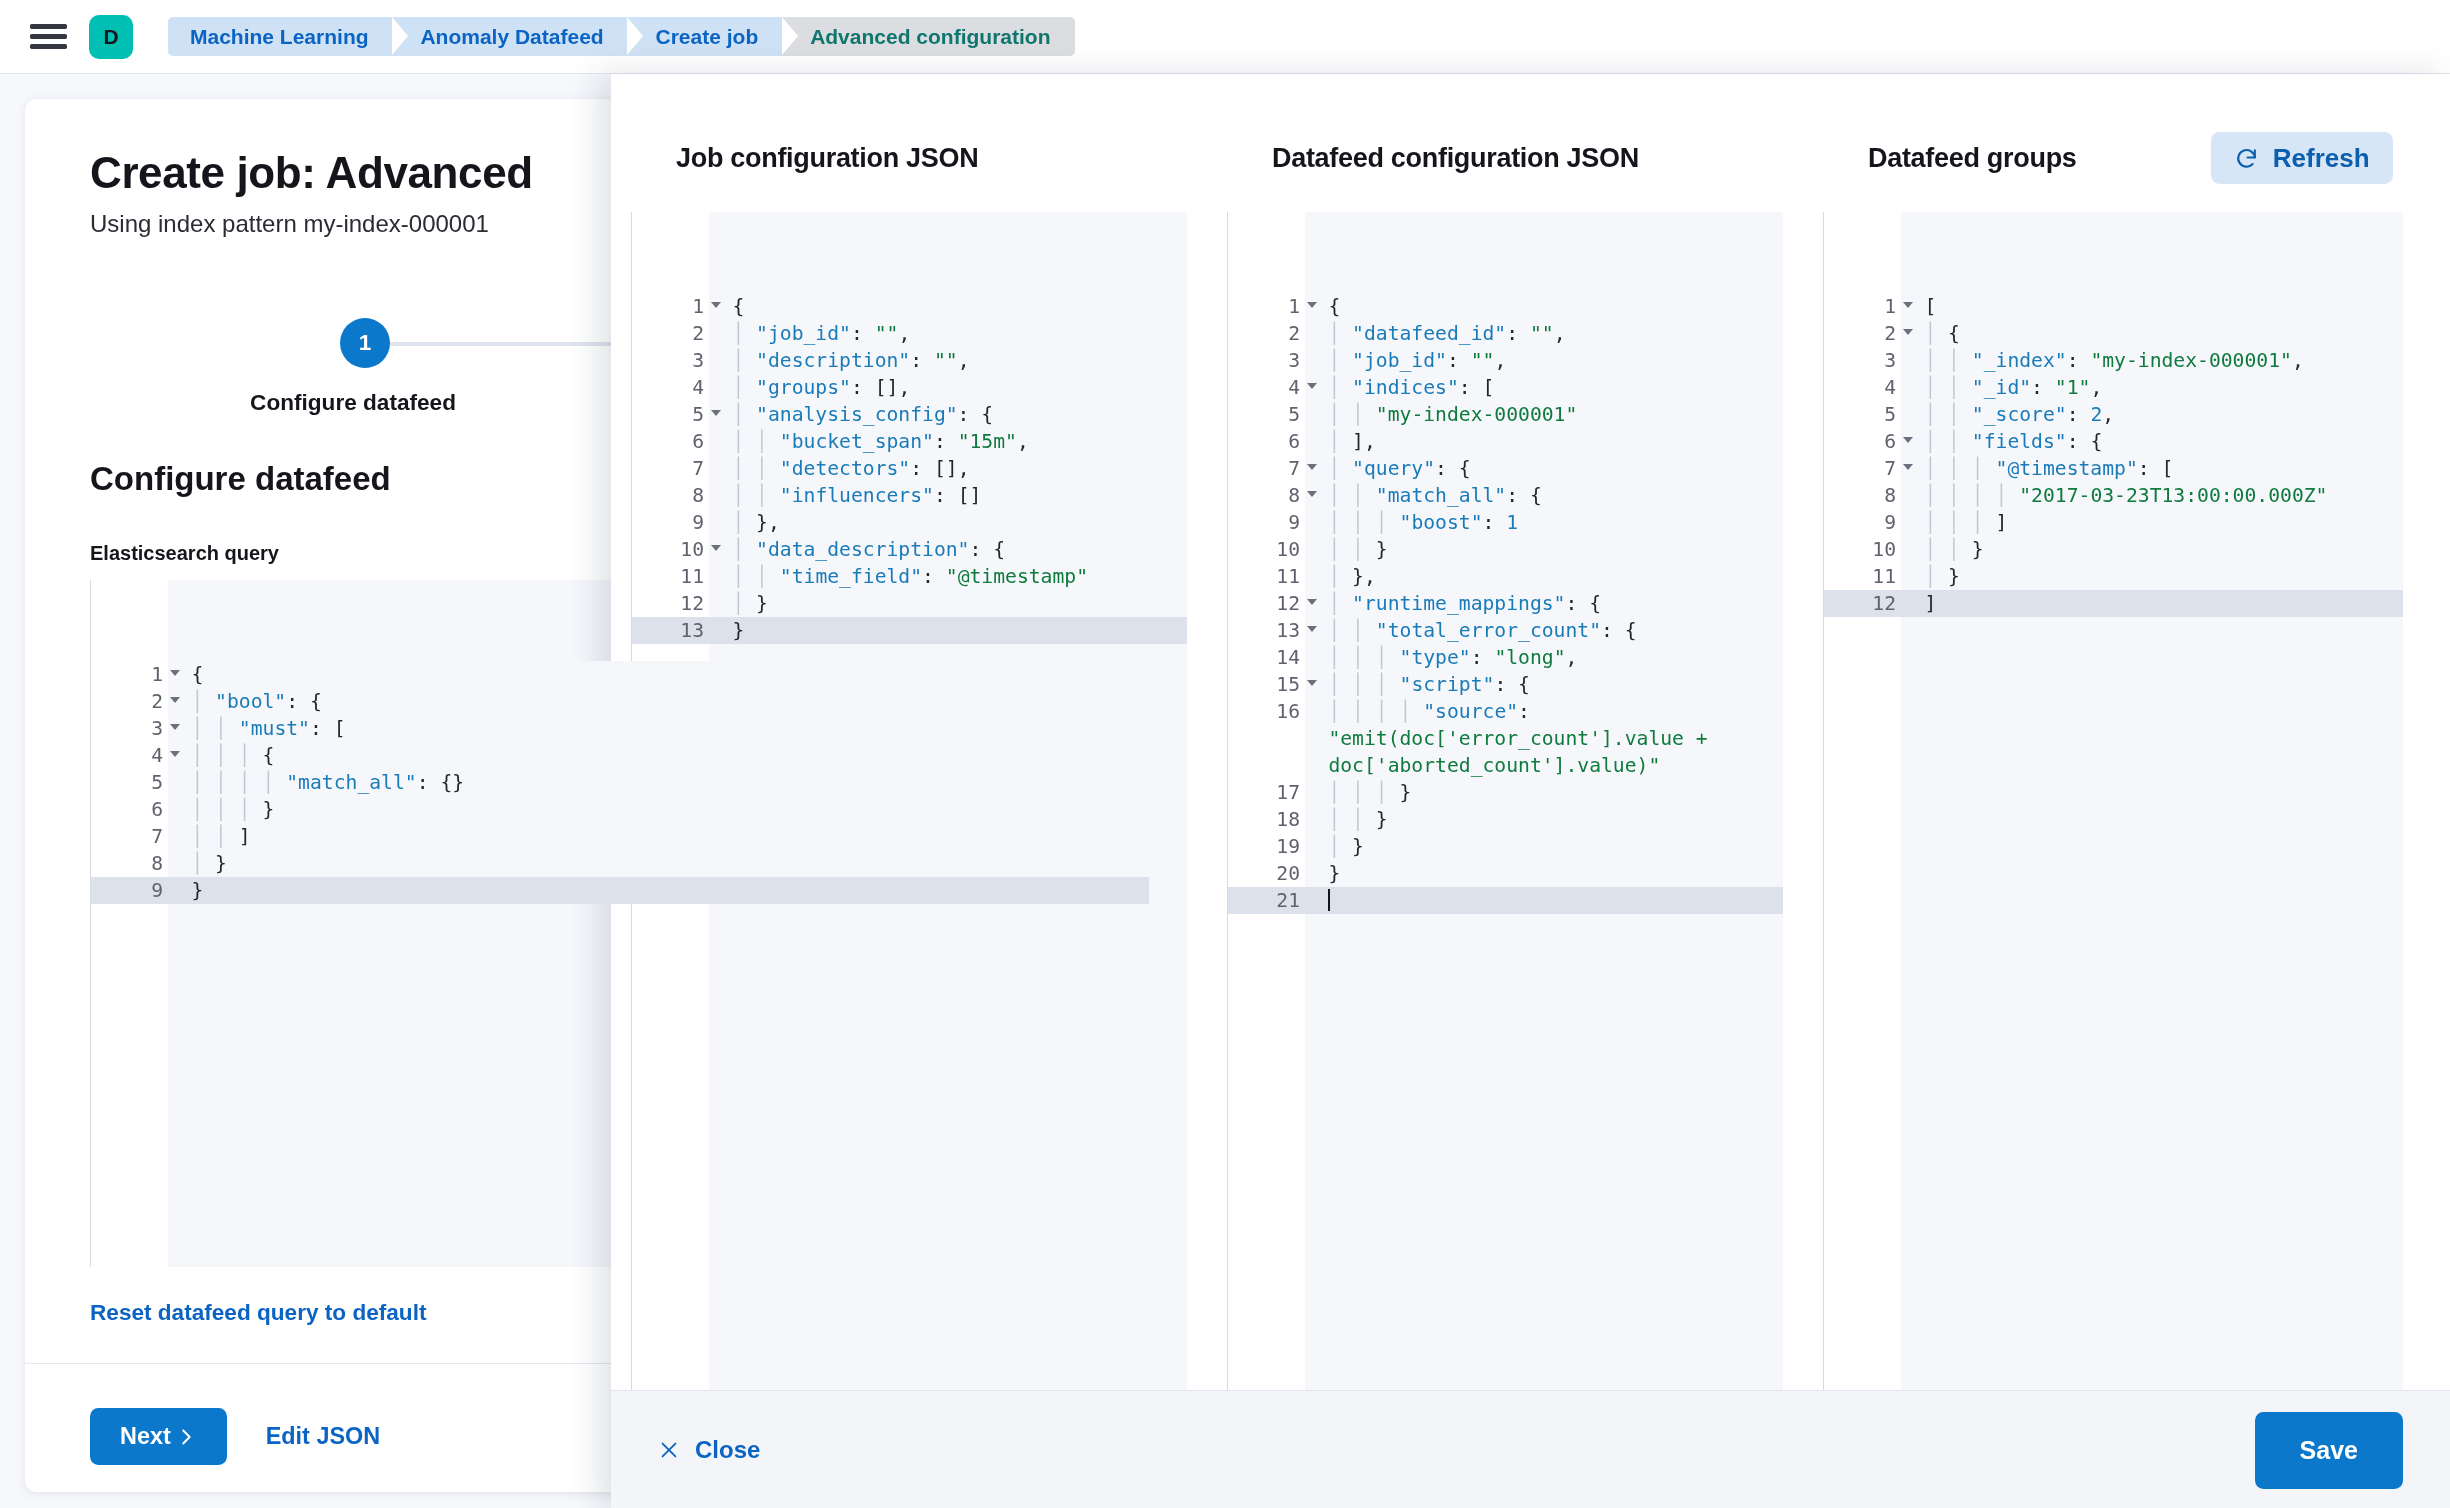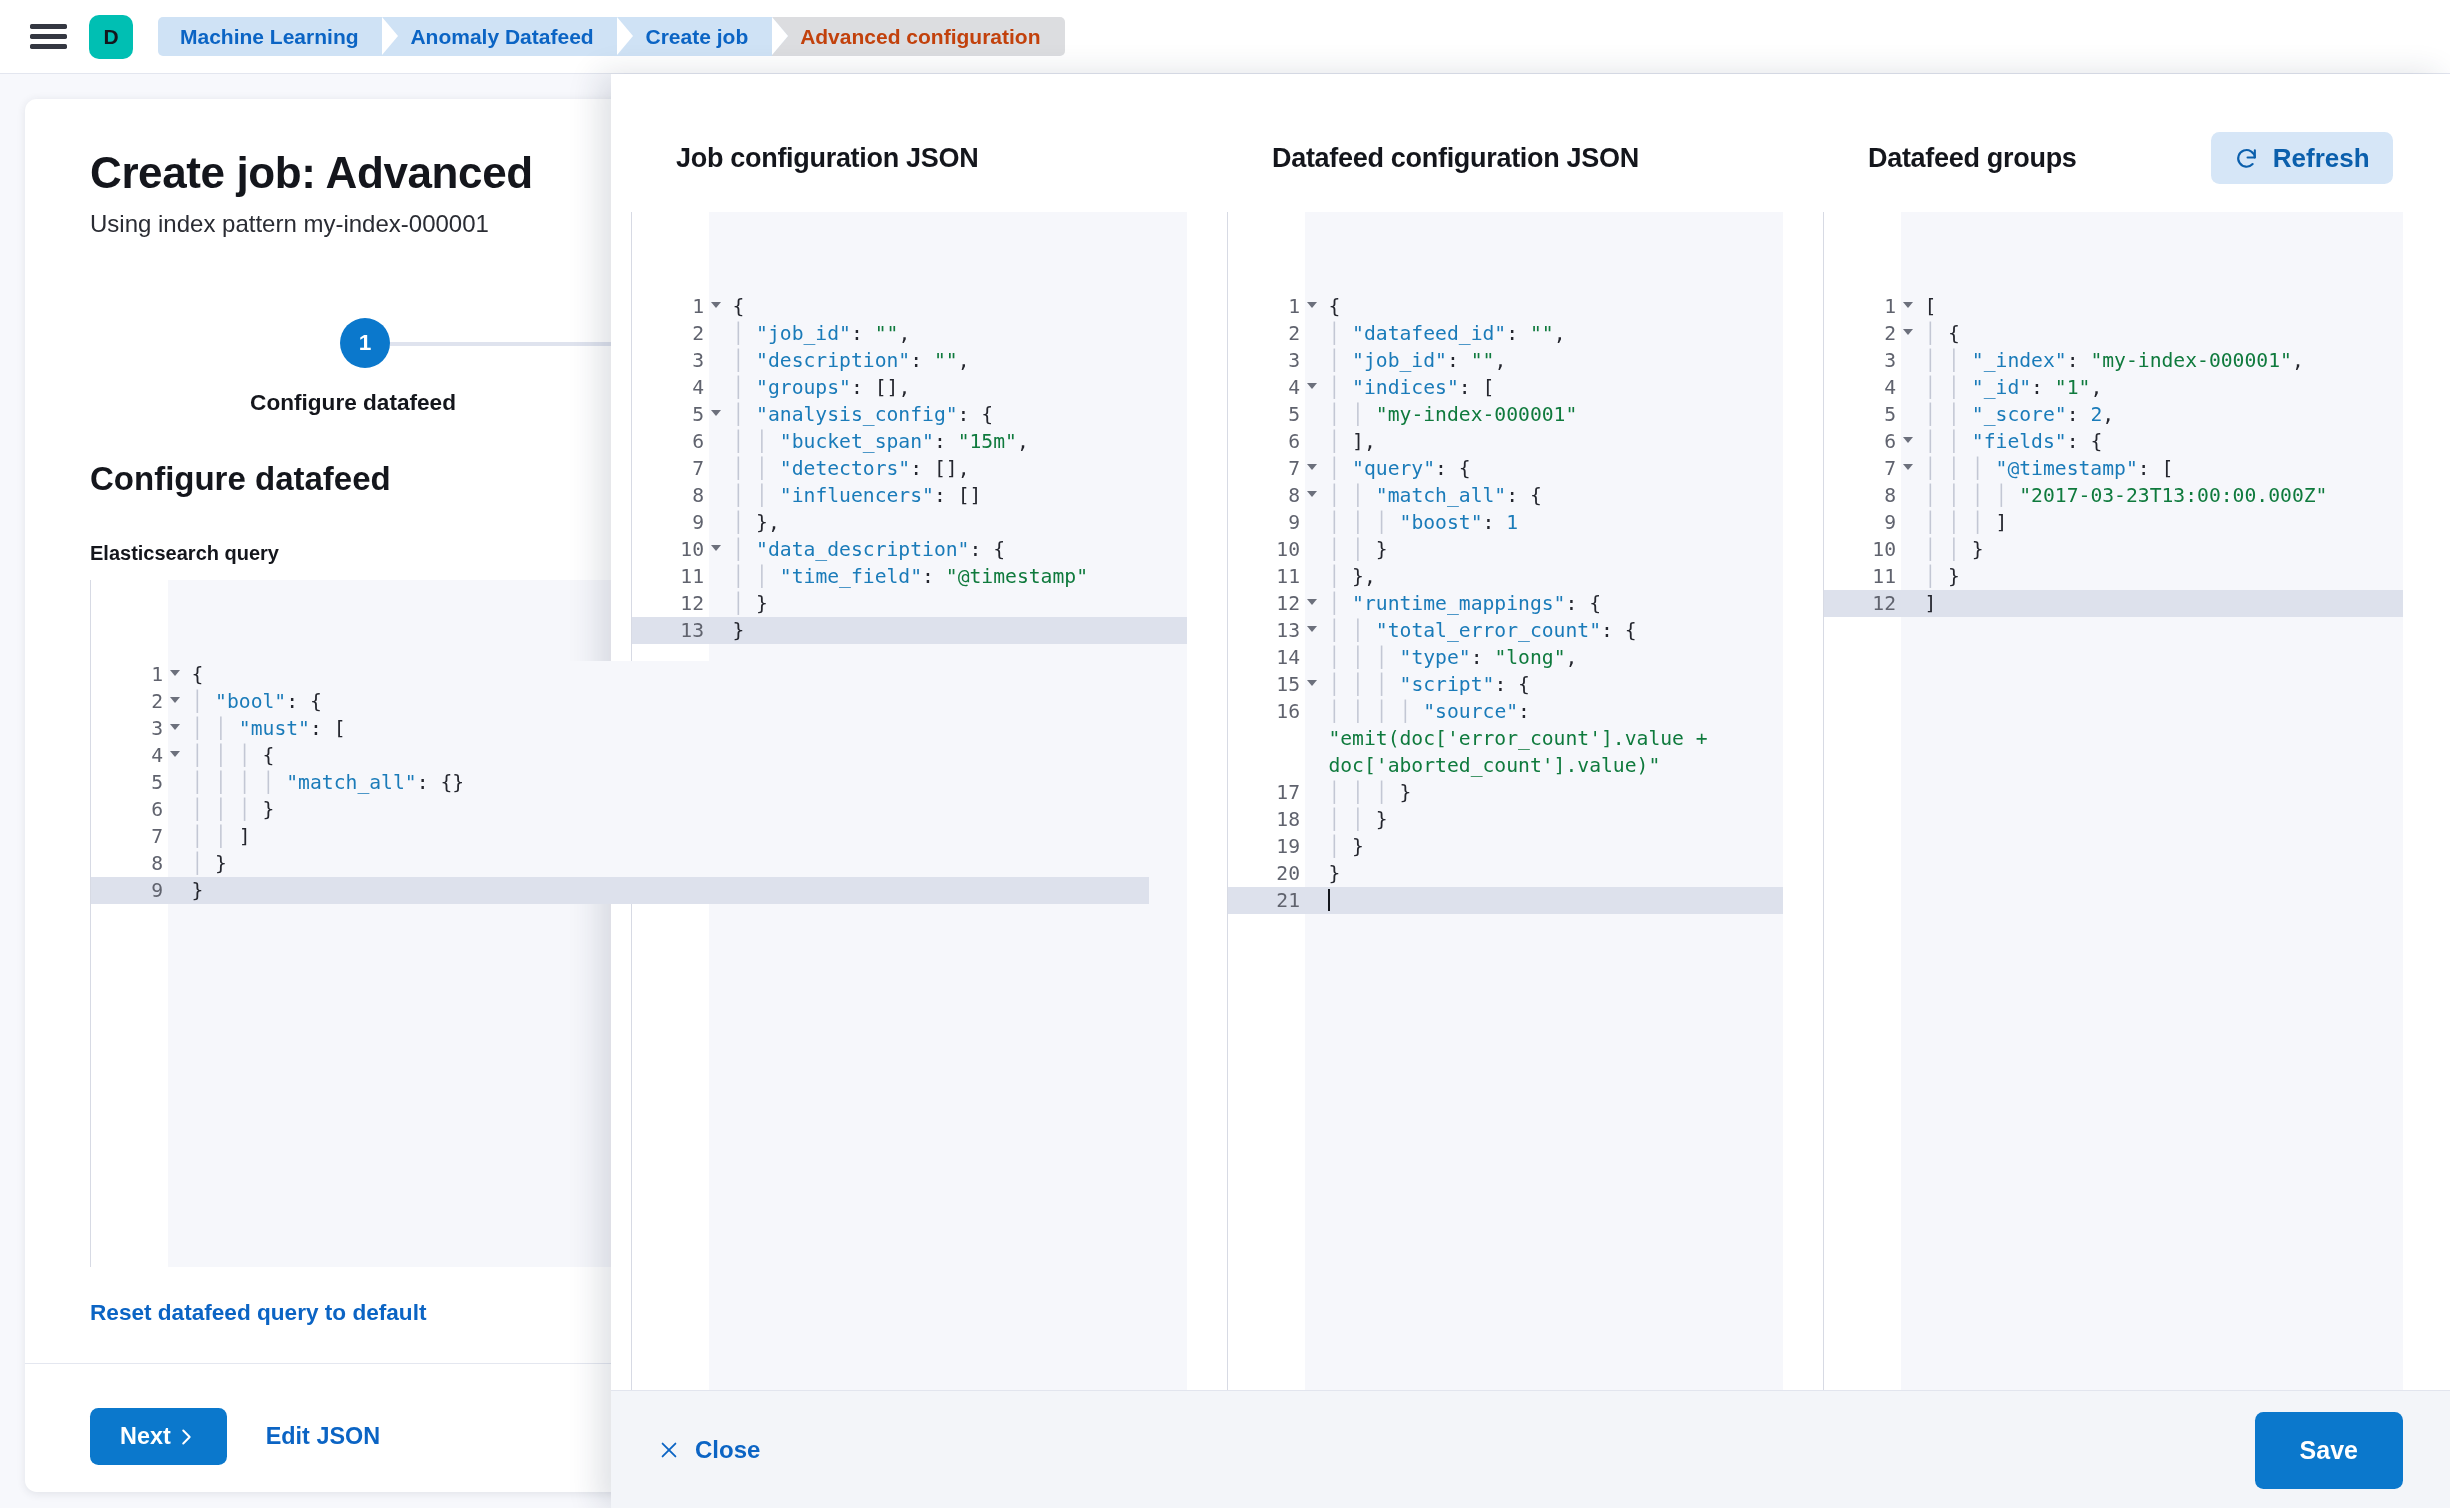--- a/index.html
+++ b/index.html
@@ -25,21 +25,21 @@
   }
   .hamburger span { display: block; height: 4.2px; background: #343741; border-radius: 1.7px; }
 
   .space-badge {
     width: 44px; height: 44px; margin-left: 22px;
     background: #00bfb3; border-radius: 10px;
     color: #14161c; font-size: 21px; font-weight: 700;
     display: flex; align-items: center; justify-content: center;
   }
 
-  .breadcrumbs { margin-left: 25px; display: flex; align-items: stretch; height: 39px; }
+  .breadcrumbs { margin-left: 35px; display: flex; align-items: stretch; height: 39px; }
   .crumb {
     position: relative; display: flex; align-items: center;
     background: #cfe2f5; color: #0b64c4;
     font-size: 21px; font-weight: 600;
     padding: 0 23.4px 0 28.5px;
     white-space: nowrap;
     cursor: pointer;
   }
   .crumb:first-child { border-radius: 5px 0 0 5px; padding-left: 22px; }
   .crumb:not(:last-child)::after {
@@ -50,21 +50,21 @@
     border-left: 16.7px solid #cfe2f5;
   }
   .crumb:not(:first-child)::before {
     content: ""; position: absolute; left: 0; top: 0;
     width: 0; height: 0; z-index: 3;
     border-top: 19px solid transparent;
     border-bottom: 19px solid transparent;
     border-left: 16.7px solid #ffffff;
   }
   .crumb.last {
-    background: #dcdde0; color: #c2410c; font-weight: 600;
+    background: #dcdde0; color: #0f766e; font-weight: 600;
     border-radius: 0 5px 5px 0; padding-right: 25px;
   }
   .crumb.last::before { border-left-color: #ffffff; }
   .crumb.prev-of-last::after { border-left-color: #cfe2f5; }
 
   
   .page-card {
     position: absolute; left: 25px; top: 99px;
     width: 1189px; height: 1393px;
     background: #ffffff;

